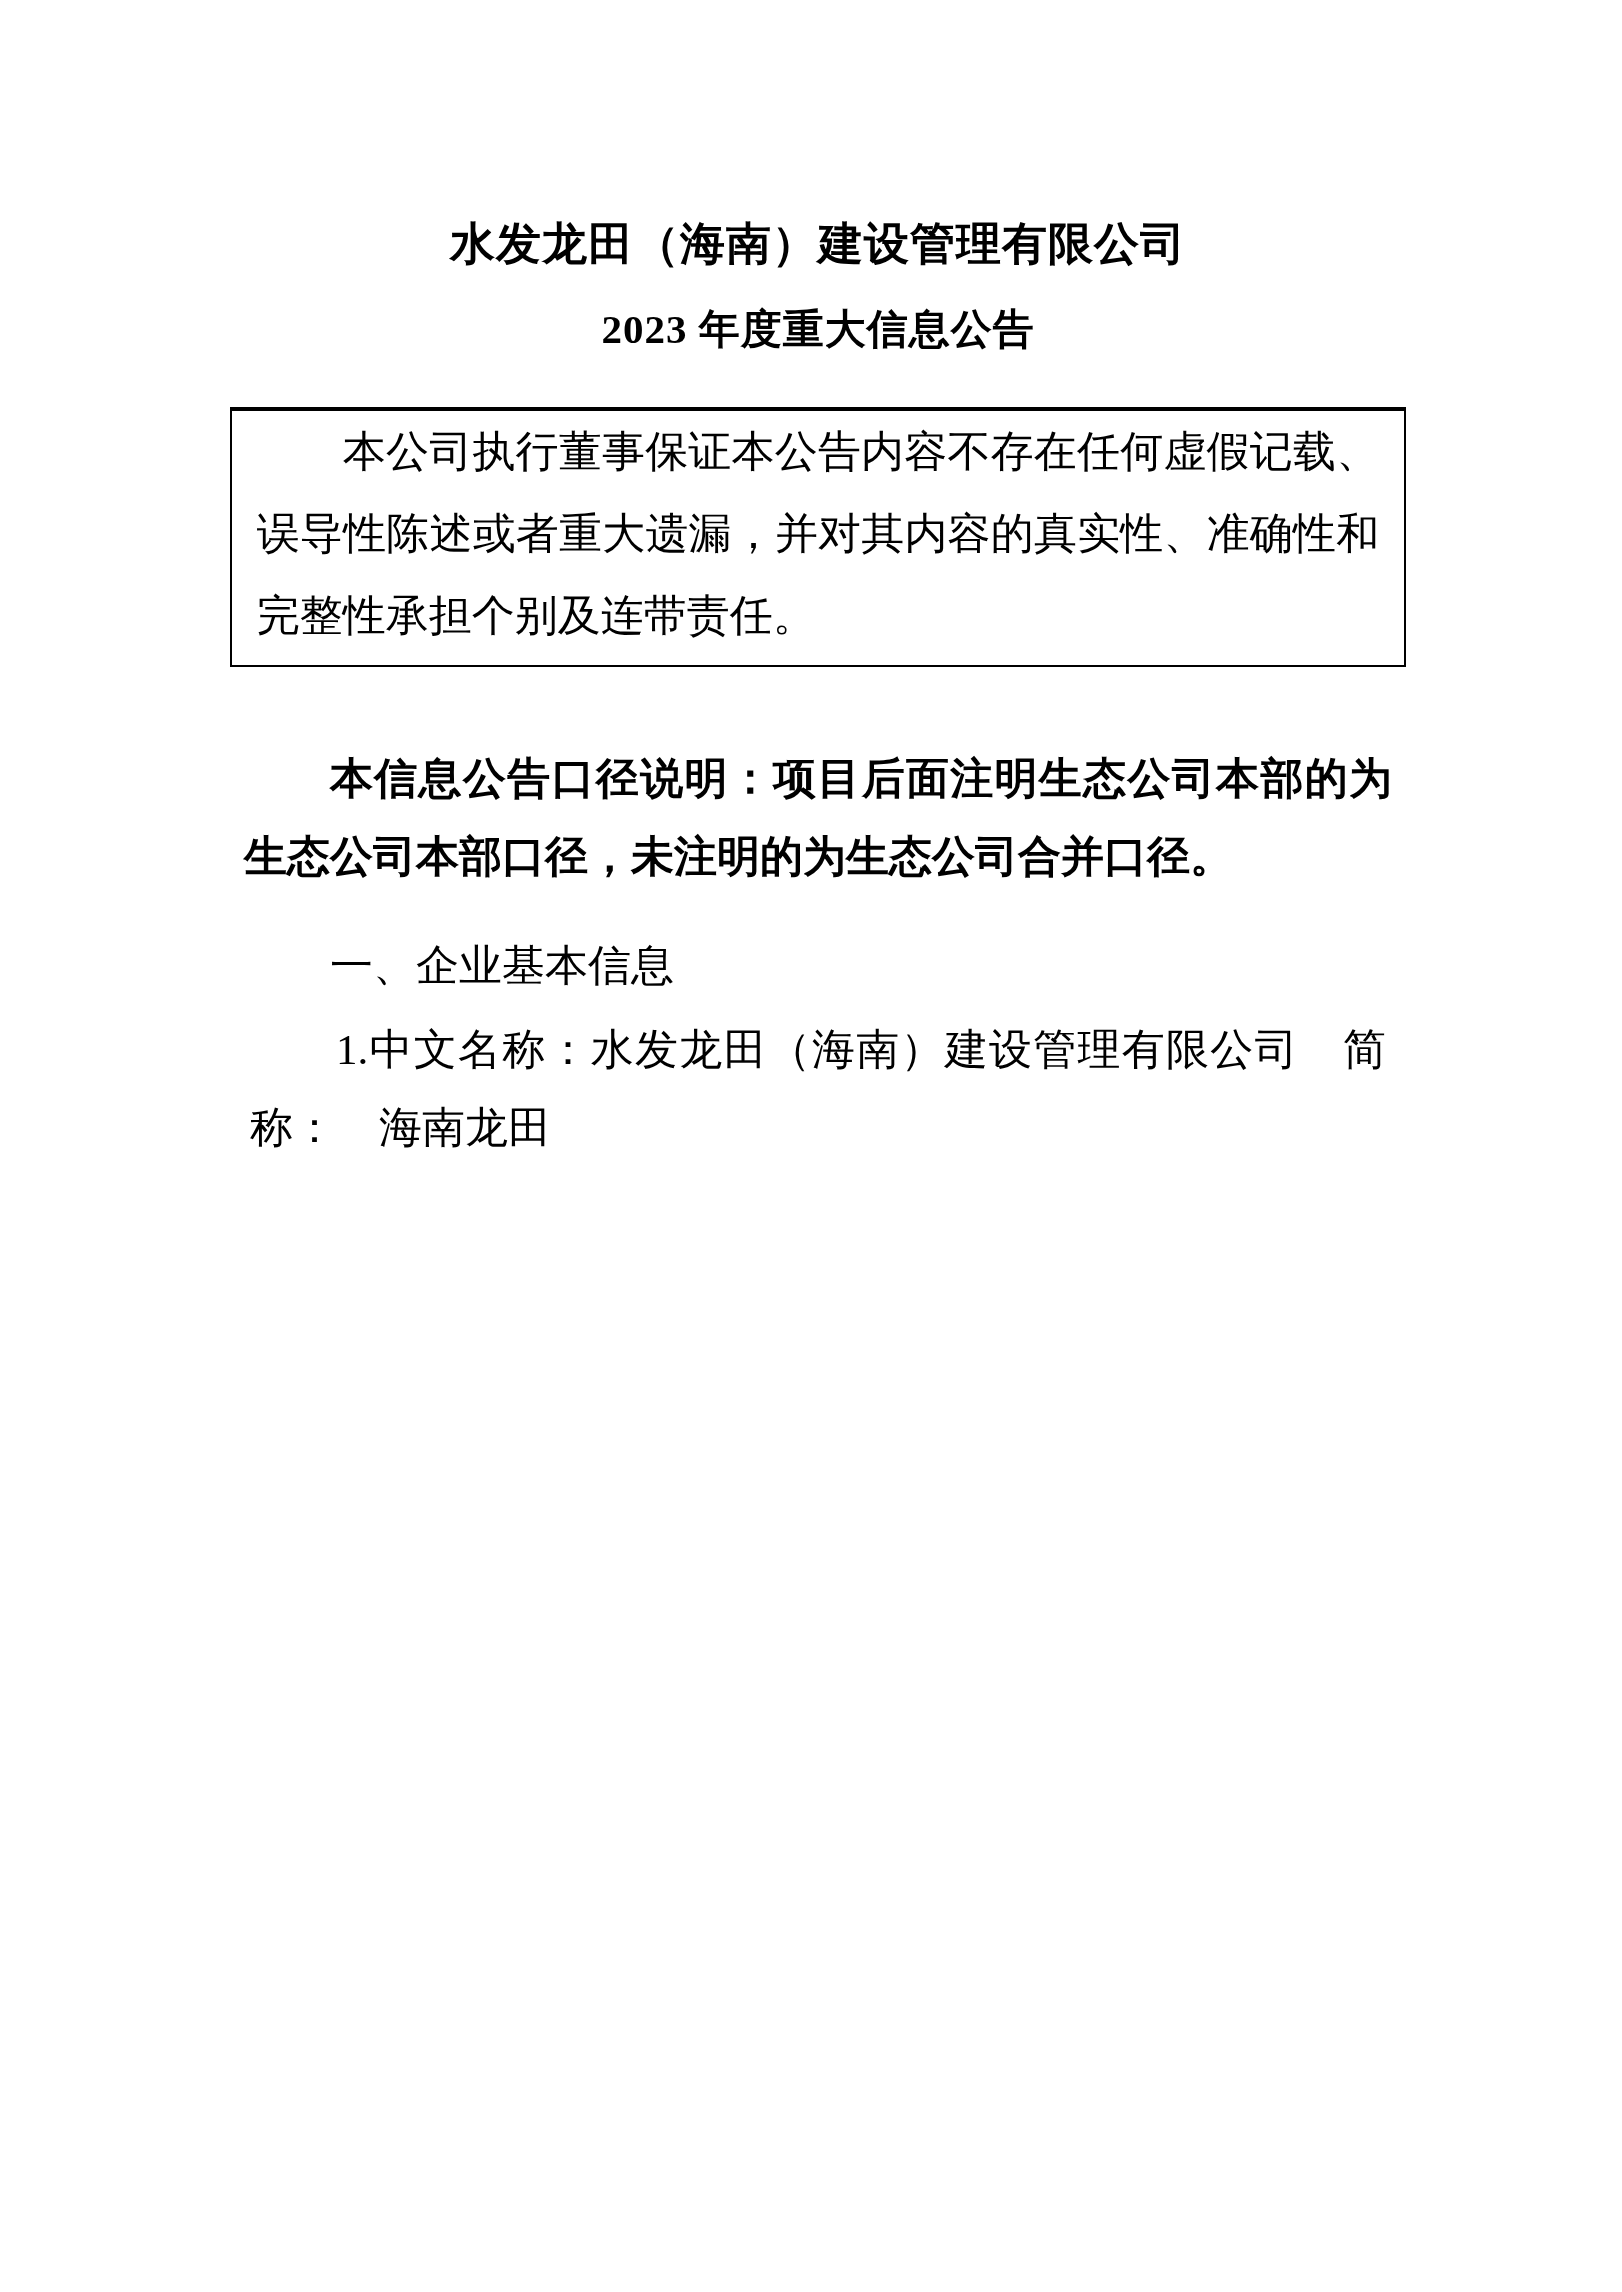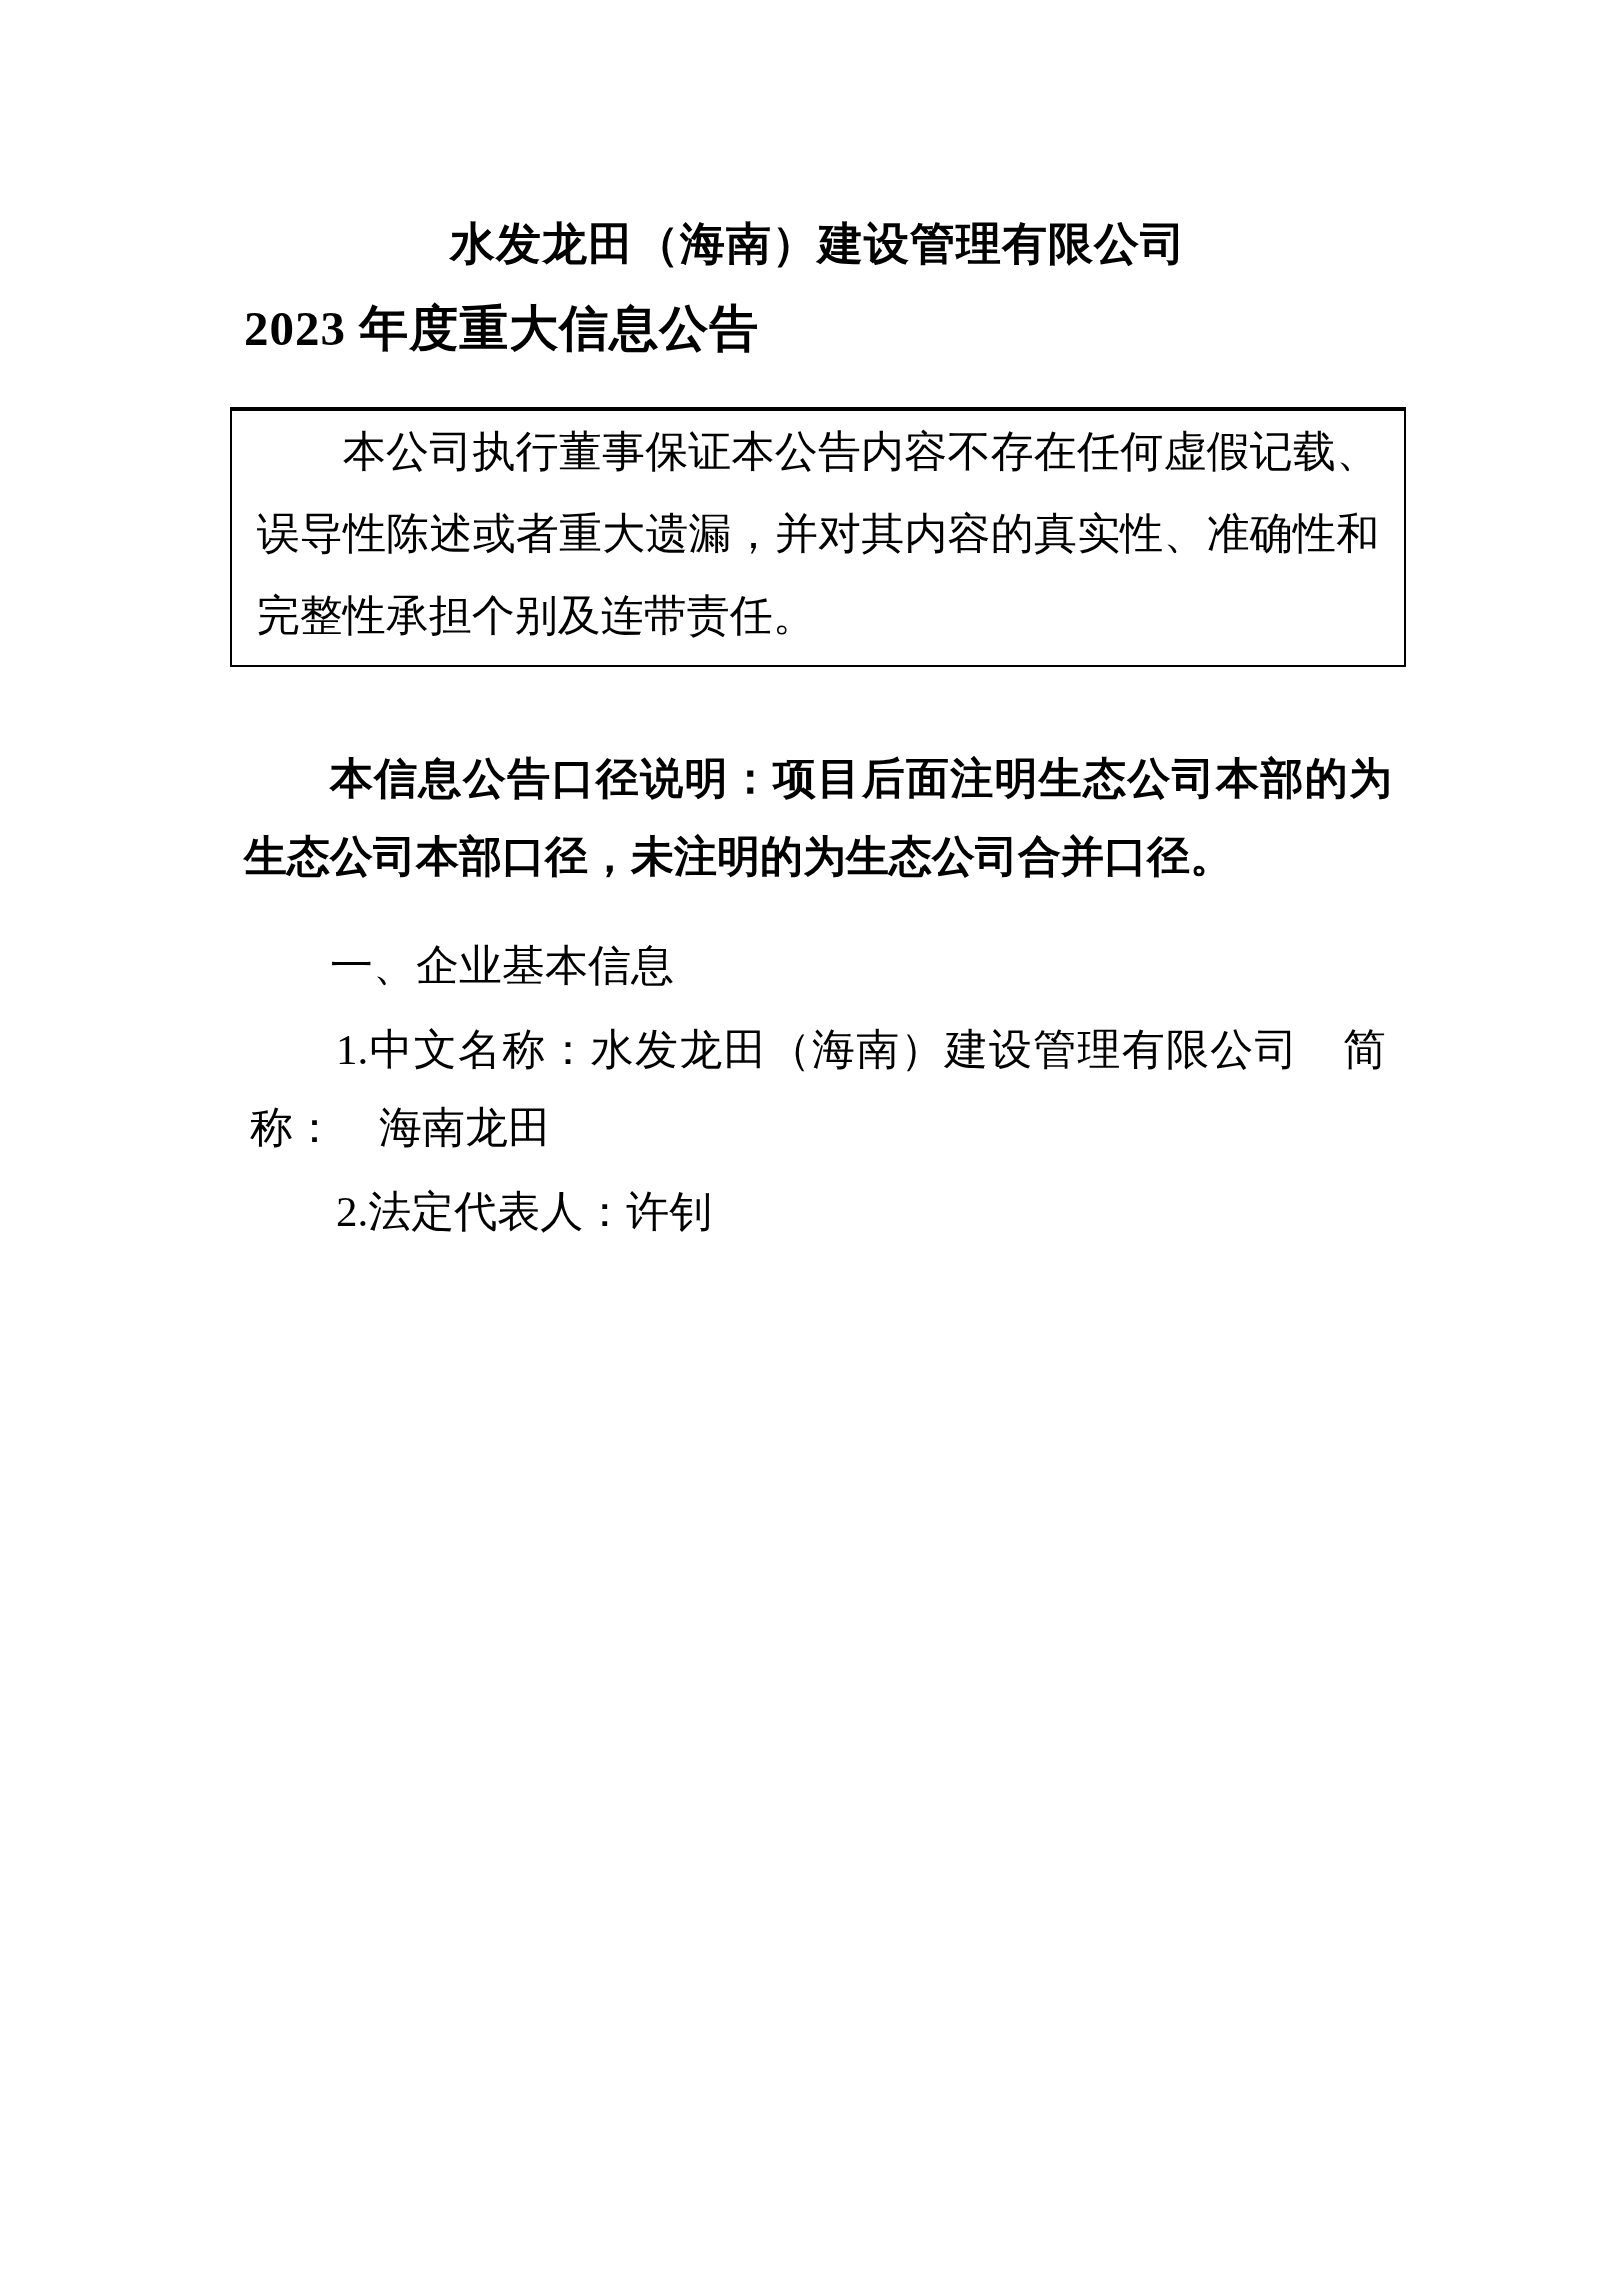--- a/index.html
+++ b/index.html
@@ -23,23 +23,23 @@
     margin: 0;
     font-size: 45px;
     font-weight: bold;
     text-align: center;
     line-height: 86px;
     letter-spacing: 1px;
     white-space: nowrap;
   }
   .doc-subtitle {
     margin: 0;
-    font-size: 49px;
+    font-size: 41px;
     font-weight: bold;
-    text-align: left;
+    text-align: center;
     line-height: 84px;
     letter-spacing: 1px;
     white-space: nowrap;
   }
   .disclaimer-box {
     margin: 36px -13.7px 16px -13.7px;
     border: 2.9px solid #000000;
     border-top-width: 4.9px;
     padding: 0 24.5px 7.8px 24.5px;
     box-sizing: border-box;
@@ -90,18 +90,17 @@
   <div class="disclaimer-box">
     <p>本公司执行董事保证本公告内容不存在任何虚假记载、误导性陈述或者重大遗漏，并对其内容的真实性、准确性和完整性承担个别及连带责任。</p>
   </div>
 
   <p class="caliber-note">本信息公告口径说明：项目后面注明生态公司本部的为生态公司本部口径，未注明的为生态公司合并口径。</p>
 
   <h3 class="section-heading">一、企业基本信息</h3>
 
   <p class="item">1.中文名称：水发龙田（海南）建设管理有限公司　简称：　海南龙田</p>
 
-  <p class="item">2.法定代表人：许钊</p>
 
 
 
 </div>
 
 
 </body></html>

